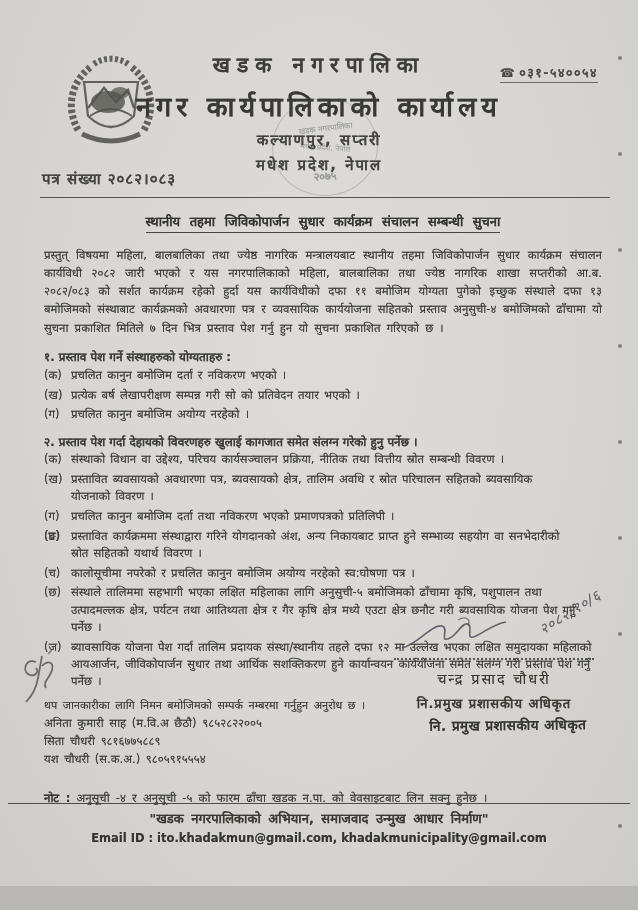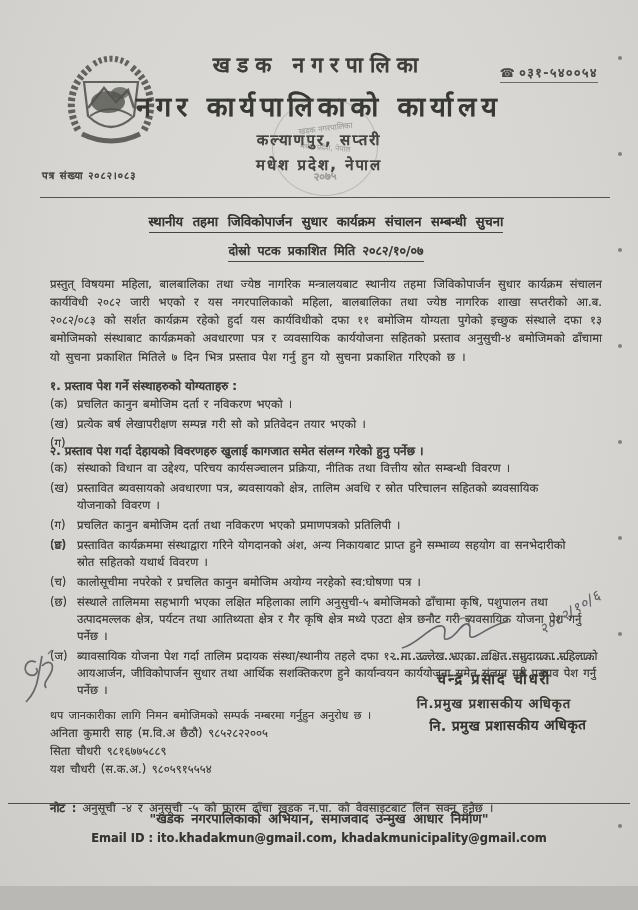--- a/index.html
+++ b/index.html
@@ -17,24 +17,24 @@
   .logo{position:absolute;left:60px;top:52px;width:102px;height:106px;}
   .phone{position:absolute;right:40px;top:64px;font-size:12.5px;font-weight:bold;
     letter-spacing:1.5px;color:#4a4a46;border-bottom:1.2px solid #6b6b66;padding-bottom:1px;}
   .phone .ph-icon{font-size:12px;margin-right:3px;}
   
   .stamp{position:absolute;left:250px;top:96px;width:150px;height:104px;opacity:.55;pointer-events:none;}
   .stamp .ring{position:absolute;left:22px;top:2px;width:104px;height:96px;border:1.2px solid rgba(100,108,100,.5);border-radius:50%;}
   .stamp .s1{position:absolute;left:18px;top:26px;width:115px;font-size:8px;color:rgba(95,102,95,.75);transform:rotate(-7deg);text-align:center;}
   .stamp .s2{position:absolute;left:28px;top:46px;width:95px;font-size:7.5px;color:rgba(95,102,95,.7);transform:rotate(4deg);text-align:center;}
   .stamp .yr{position:absolute;left:40px;top:72px;width:70px;text-align:center;font-size:11px;font-weight:bold;color:#666b63;transform:rotate(-4deg);}
-  .letter-no{position:absolute;left:42px;top:168px;font-size:10px;font-weight:bold;letter-spacing:1px;color:#454540;}
+  .letter-no{position:absolute;left:42px;top:168px;font-size:15px;font-weight:bold;letter-spacing:1px;color:#454540;}
   .head-rule{position:absolute;left:40px;right:28px;top:197px;border-top:1.6px solid #52524e;}
   
-  .main{position:absolute;left:50px;right:36px;top:212px;}
+  .main{position:absolute;left:44px;right:36px;top:212px;}
   .title-line{text-align:center;font-size:13px;font-weight:bold;word-spacing:5px;color:#35352f;}
   .title-line span{display:inline-block;border-bottom:1.2px solid #45453f;padding-bottom:2px;}
   .pub-line{text-align:center;font-size:12.5px;font-weight:bold;word-spacing:3px;margin-top:9px;color:#3a3a33;}
   .pub-line span{display:inline-block;border-bottom:1.2px solid #4a4a42;padding-bottom:2px;}
   .intro{font-size:11.5px;line-height:1.58;text-align:justify;word-spacing:2.5px;margin-top:13px;}
   .sect-head{font-size:11.8px;margin-top:9px;font-weight:bold;color:#3c3c36;}
   .items{margin-top:2px;}
   .item{position:relative;padding-left:27px;font-size:11.5px;line-height:1.5;margin-top:2.5px;word-spacing:1.5px;}
   .item .lbl{position:absolute;left:0;}
   .sec2 .item .txt{display:inline-block;max-width:505px;vertical-align:top;}
@@ -42,21 +42,21 @@
   .contact-intro{font-size:11px;margin-top:7px;word-spacing:2px;}
   .contact{font-size:11.5px;margin-top:3px;word-spacing:2px;max-width:380px;}
   .note{font-size:11.5px;margin-top:24px;word-spacing:2.5px;}
   .note .note-label{font-weight:bold;}
   
   .sig-block{position:absolute;right:30px;top:600px;width:228px;text-align:center;}
   .sig-scribble{position:relative;height:58px;}
   .sig-scribble svg{position:absolute;left:18px;top:14px;}
   .sig-date{position:absolute;right:4px;top:2px;font-size:14px;font-style:italic;color:#4f4e58;transform:rotate(-32deg);letter-spacing:1px;opacity:.85;}
   .sig-dots{border-bottom:2px dotted #55554f;margin:0 14px;}
-  .sig-name{font-size:14.5px;font-weight:bold;margin-top:8px;letter-spacing:2px;color:#38382f;}
+  .sig-name{font-size:14.5px;font-weight:normal;margin-top:8px;letter-spacing:2px;color:#38382f;}
   .sig-desig{font-size:13px;font-weight:bold;margin-top:6px;letter-spacing:1px;color:#3d3d35;}
   .sig-desig-stamp{font-size:13.5px;font-weight:bold;margin-top:4px;letter-spacing:.5px;color:#353530;transform:translate(14px,0) rotate(-.6deg);}
   .margin-scribble{position:absolute;left:18px;top:648px;}
   
   .footer{position:absolute;left:8px;right:8px;top:803px;border-top:1.6px solid #4e4e49;text-align:center;padding-top:5px;}
   .slogan{font-size:13px;font-weight:bold;word-spacing:3px;color:#3a3a33;}
   .email{font-size:11.5px;font-weight:bold;margin-top:4px;color:#353530;}
   
   .dot{position:absolute;width:4px;height:4px;border-radius:50%;background:rgba(60,60,58,.55);left:618px;}
 </style>
@@ -109,33 +109,32 @@
   </div>
 
   <div class="letter-no">
     <span>पत्र संख्या</span>
     <span>२०८२।०८३</span>
   </div>
   <div class="head-rule"></div>
 
   <div class="main">
     <div class="title-line"><span>स्थानीय तहमा जिविकोपार्जन सुधार कार्यक्रम संचालन सम्बन्धी सुचना</span></div>
-    <div class="pub-line"><span>दोस्रो पटक प्रकाशित मिति २०८२/१०/०७</span></div>
 
     <p class="intro">प्रस्तुत् विषयमा महिला, बालबालिका तथा ज्येष्ठ नागरिक मन्त्रालयबाट स्थानीय तहमा जिविकोपार्जन सुधार कार्यक्रम संचालन कार्यविधी २०८२ जारी भएको र यस नगरपालिकाको महिला, बालबालिका तथा ज्येष्ठ नागरिक शाखा सप्तरीको आ.ब. २०८२/०८३ को सर्शत कार्यक्रम रहेको हुर्दा यस कार्यविधीको दफा ११ बमोजिम योग्यता पुगेको इच्छुक संस्थाले दफा १३ बमोजिमको संस्थाबाट कार्यक्रमको अवधारणा पत्र र व्यवसायिक कार्ययोजना सहितको प्रस्ताव अनुसुची-४ बमोजिमको ढाँचामा यो सुचना प्रकाशित मितिले ७ दिन भित्र प्रस्ताव पेश गर्नु हुन यो सुचना प्रकाशित गरिएको छ ।</p>
 
     <div class="sect sec1">
       <div class="sect-head">
         <span>१.</span>
         <span>प्रस्ताव पेश गर्ने संस्थाहरुको योग्यताहरु :</span>
       </div>
       <div class="items">
         <div class="item"><span class="lbl">(क)</span><span class="txt">प्रचलित कानुन बमोजिम दर्ता र नविकरण भएको ।</span></div>
         <div class="item"><span class="lbl">(ख)</span><span class="txt">प्रत्येक बर्ष लेखापरीक्षण सम्पन्न गरी सो को प्रतिवेदन तयार भएको ।</span></div>
-        <div class="item"><span class="lbl">(ग)</span></div>
+        <div class="item"><span class="lbl">(ग)</span><span class="txt">प्रचलित कानुन बमोजिम अयोग्य नरहेको ।</span></div>
       </div>
     </div>
 
     <div class="sect sec2">
       <div class="sect-head">
         <span>२.</span>
         <span>प्रस्ताव पेश गर्दा देहायको विवरणहरु खुलाई कागजात समेत संलग्न गरेको हुनु पर्नेछ ।</span>
       </div>
       <div class="items">
         <div class="item"><span class="lbl">(क)</span><span class="txt">संस्थाको विधान वा उद्देश्य, परिचय कार्यसञ्चालन प्रक्रिया, नीतिक तथा वित्तीय स्रोत सम्बन्धी विवरण ।</span></div>

